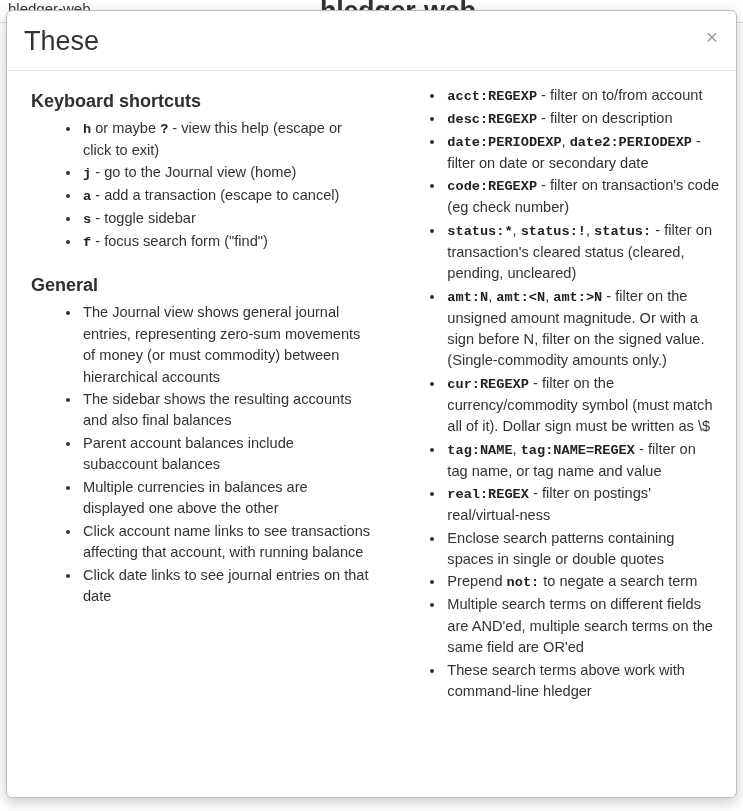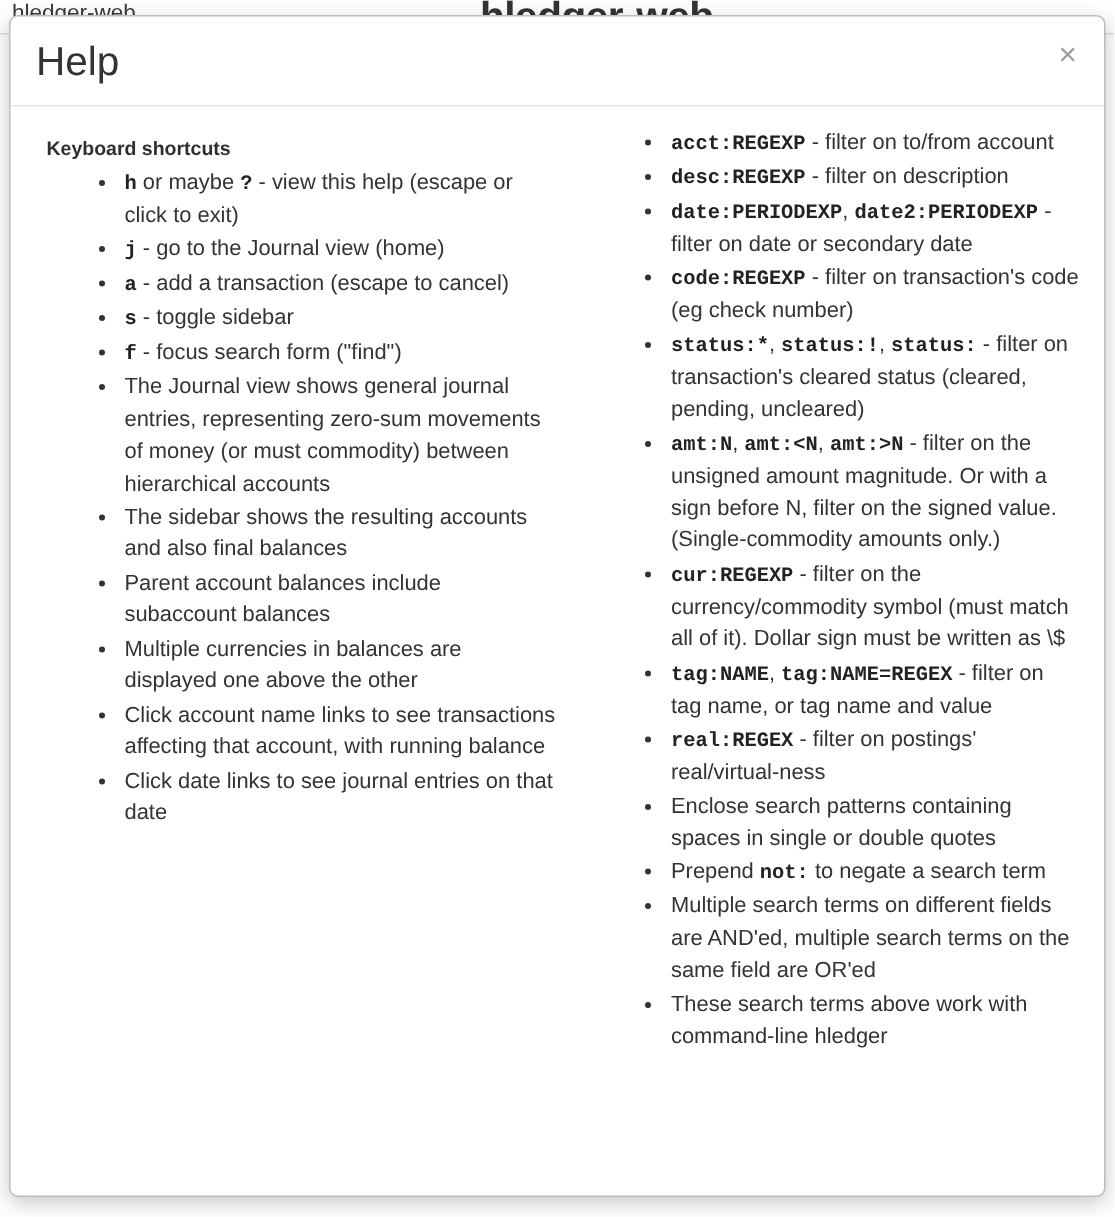--- a/index.html
+++ b/index.html
@@ -93,21 +93,21 @@
   .modal-body {
     display: flex;
     padding: 14px 16px 10px 16px;
     box-sizing: border-box;
     gap: 16px;
   }
   .col-left { width: 356px; }
   .col-right { width: 340px; }
 
   h4.section-head {
-    font-size: 13px;
+    font-size: 18px;
     font-weight: bold;
     color: #2f2f2f;
     margin: 6px 0 6px 8px;
     font-family: "Liberation Sans", sans-serif;
   }
   h4.section-head.general { margin-top: 22px; }
 
   ul.help-list {
     margin: 0 0 0 0;
     padding-left: 38px;
@@ -134,33 +134,34 @@
 <body>
 
 <div class="page-bg">
   <div class="bg-title-left">hledger-web</div>
   <div class="bg-title-center">hledger-web</div>
   <div class="bg-rule"></div>
 </div>
 
 <div class="modal">
   <div class="modal-header">
-    <h2 class="modal-title">Help</h2>
+    <h2 class="modal-title">These</h2>
     <button class="modal-close">×</button>
   </div>
   <div class="modal-body">
     <div class="col-left">
         <h4 class="section-head">Keyboard shortcuts</h4>
         <ul class="help-list">
           <li><code>h</code> or maybe <code>?</code> - view this help (escape or click to exit)</li>
           <li><code>j</code> - go to the Journal view (home)</li>
           <li><code>a</code> - add a transaction (escape to cancel)</li>
           <li><code>s</code> - toggle sidebar</li>
           <li><code>f</code> - focus search form ("find")</li>
         </ul>
+        <h4 class="section-head general">General</h4>
         <ul class="help-list">
           <li>The Journal view shows general journal entries, representing zero-sum movements of money (or must commodity) between hierarchical accounts</li>
           <li>The sidebar shows the resulting accounts and also final balances</li>
           <li>Parent account balances include subaccount balances</li>
           <li>Multiple currencies in balances are displayed one above the other</li>
           <li>Click account name links to see transactions affecting that account, with running balance</li>
           <li>Click date links to see journal entries on that date</li>
         </ul>
       </div>
     <div class="col-right">

